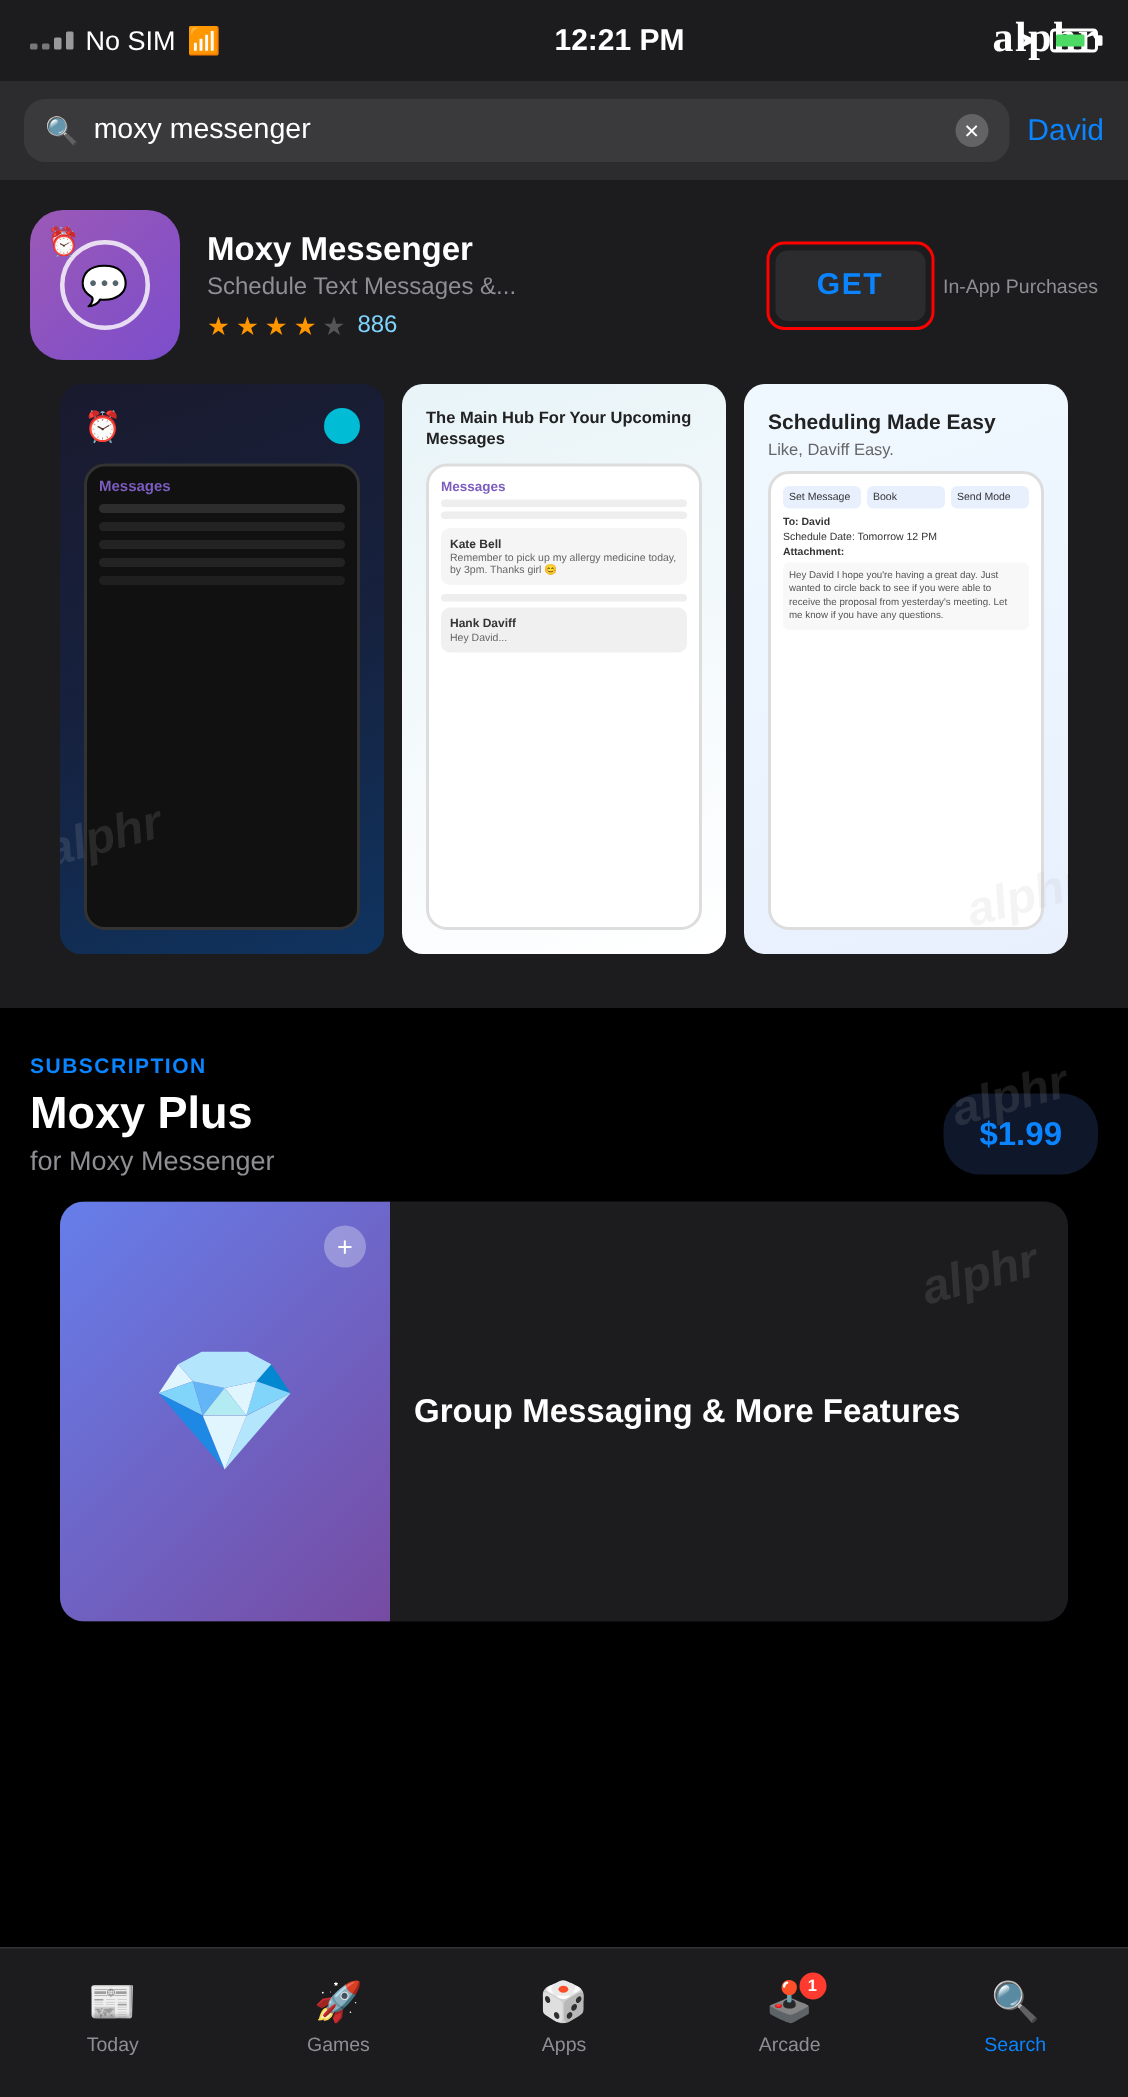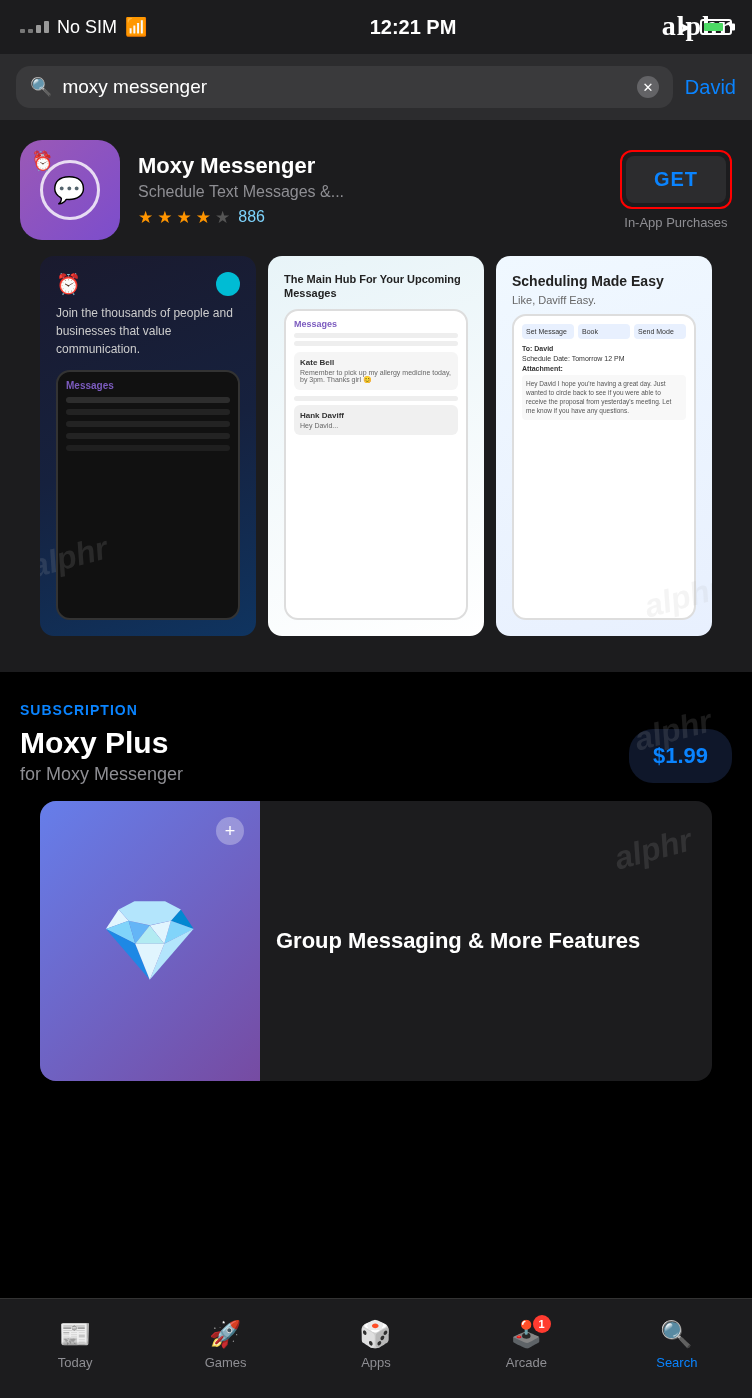--- a/index.html
+++ b/index.html
@@ -192,21 +192,21 @@
       color: #555;
       font-size: 17px;
     }
     .rating-count {
       color: #7dd3fc;
       font-size: 16px;
       margin-left: 4px;
     }
     .get-button-wrapper {
       display: flex;
-      flex-direction: column;
+      flex-direction: row;
       align-items: center;
       gap: 6px;
     }
     .get-button-container {
       border: 2px solid #f00;
       border-radius: 12px;
       padding: 4px;
     }
     .get-button {
       background: #2c2c2e;
@@ -521,21 +521,20 @@
           <div class="in-app-text">In-App Purchases</div>
         </div>
       </div>
 
       <div class="screenshots-row">
 
         <div class="screenshot screenshot-1" style="position:relative;">
           <div class="teal-dot"></div>
           <div class="screenshot-content">
             <span class="alarm-icon-small">⏰</span>
-            <div style="margin-top:8px; font-size:12px; color:#ccc; line-height:1.5;">Join the thousands of people and businesses that value communication.</div>
             <div style="flex:1; background:#111; border-radius:14px; margin-top:12px; border:2px solid #333; overflow:hidden; padding:8px;">
               <div style="font-size:10px; color:#7c5cbf; font-weight:700; margin-bottom:6px;">Messages</div>
               <div class="mock-bar" style="height:6px; margin-bottom:6px; background:rgba(255,255,255,0.12);"></div>
               <div class="mock-bar" style="height:6px; margin-bottom:6px; background:rgba(255,255,255,0.08);"></div>
               <div class="mock-bar" style="height:6px; margin-bottom:6px; background:rgba(255,255,255,0.08);"></div>
               <div class="mock-bar" style="height:6px; margin-bottom:6px; background:rgba(255,255,255,0.08);"></div>
               <div class="mock-bar" style="height:6px; background:rgba(255,255,255,0.06);"></div>
             </div>
           </div>
           <div class="watermark" style="bottom:60px; left:-10px;">alphr</div>

